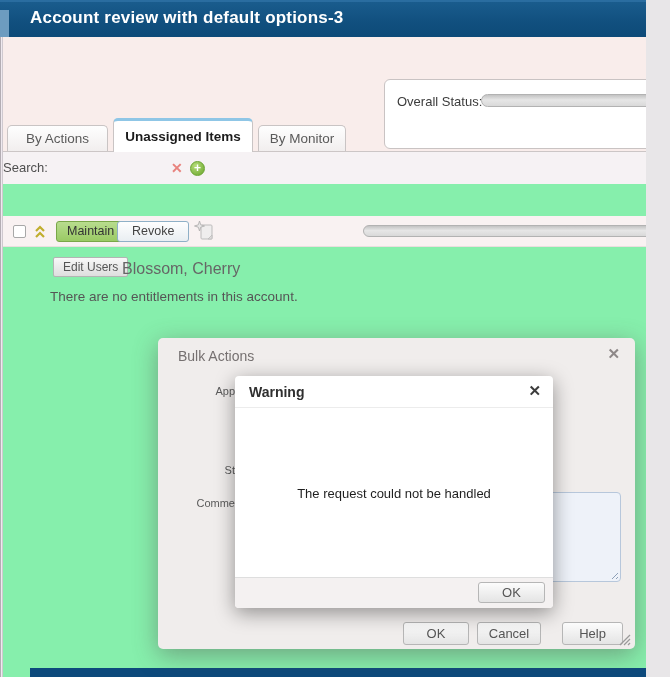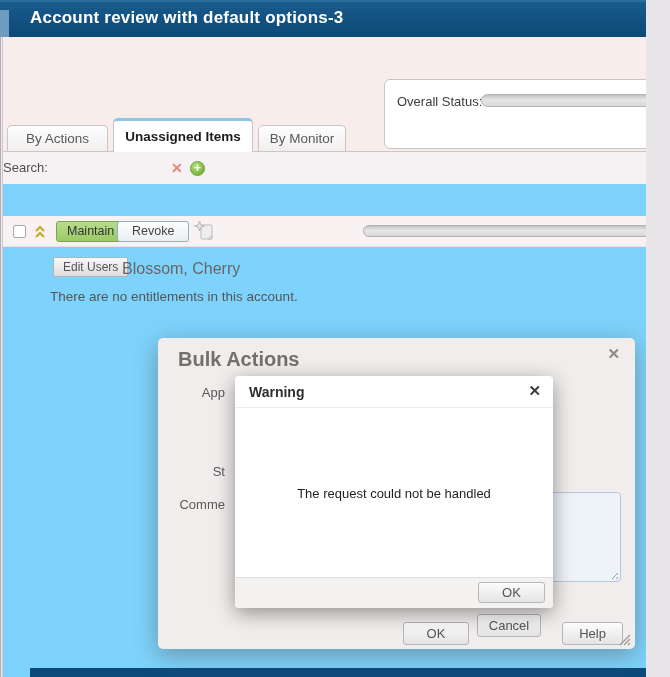--- a/index.html
+++ b/index.html
@@ -1,19 +1,19 @@
 <!DOCTYPE html>
 <html><head>
 <meta charset="utf-8">
 <style>
   * { margin:0; padding:0; box-sizing:border-box; }
   html,body { background:#e8e6e8; }
   .page {
     position:relative; width:646px; height:677px; overflow:hidden;
-    font-family:"Liberation Sans", sans-serif; background:#7dd3fc;
+    font-family:"Liberation Sans", sans-serif; background:#86efac;
   }
 
   
   .title-bar { position:absolute; left:0; top:0; width:670px; height:37px;
     background:linear-gradient(180deg,#1a5c8d 0%, #11507f 55%, #0d4a78 100%);
     border-top:2px solid #2a6da0; }
   .title-left-block { position:absolute; left:0; top:8px; width:9px; height:29px; background:#6d9cc0; }
   .title-text { position:absolute; left:30px; top:6px; color:#ffffff; font-size:17px; font-weight:bold; letter-spacing:.2px; }
 
   
@@ -86,31 +86,31 @@
   .detail-msg { position:absolute; left:50px; top:289px; font-size:13.5px; color:#555555; z-index:1; }
 
   
   .btn { background:linear-gradient(180deg,#fcfcfc,#e4e4e4); border:1px solid #b6b6b6;
     border-radius:3px; color:#555555; font-size:13px; text-align:center; cursor:pointer;
     font-family:"Liberation Sans", sans-serif; }
 
   
   .bulk-dialog { position:absolute; left:158px; top:338px; width:477px; height:311px;
     background:#f0edec; border-radius:5px; box-shadow:0 6px 24px rgba(80,70,70,.45); z-index:10; }
-  .bulk-title { position:absolute; left:20px; top:10px; font-size:20px; font-weight:bold; color:#757070; }
+  .bulk-title { position:absolute; left:20px; top:10px; font-size:14px; font-weight:normal; color:#757070; }
   .bulk-close { position:absolute; right:15px; top:7px; font-size:15px; font-weight:bold; color:#8e8888; cursor:pointer; }
-  .bulk-frag { position:absolute; right:410px; font-size:13px; color:#5a5a5a; white-space:nowrap; }
+  .bulk-frag { position:absolute; right:400px; font-size:11px; color:#5a5a5a; white-space:nowrap; }
   .frag-approve { top:47px; }
   .frag-status { top:126px; }
   .frag-comments { top:159px; }
   .bulk-textarea { position:absolute; left:90px; top:154px; width:373px; height:90px;
     background:#eef2f9; border:1px solid #b7c7db; border-radius:4px; }
   .bulk-textarea .grip { position:absolute; right:1px; bottom:1px; }
   .bulk-ok { position:absolute; left:245px; top:284px; width:66px; height:23px; line-height:21px; }
-  .bulk-cancel { position:absolute; left:319px; top:276px; width:64px; height:23px; line-height:21px; }
+  .bulk-cancel { position:absolute; left:319px; top:284px; width:64px; height:23px; line-height:21px; }
   .bulk-help { position:absolute; left:404px; top:284px; width:61px; height:23px; line-height:21px; }
   .bulk-grip { position:absolute; right:4px; bottom:3px; cursor:nwse-resize; }
 
   
   .warning-dialog { position:absolute; left:235px; top:376px; width:318px; height:232px;
     background:#ffffff; border-radius:4px; box-shadow:0 5px 20px rgba(0,0,0,.4); z-index:20; }
   .warn-header { position:absolute; left:0; top:0; width:100%; height:32px; border-bottom:1px solid #ececec; }
   .warn-title { position:absolute; left:14px; top:8px; font-size:14px; font-weight:bold; color:#2f2f2f; }
   .warn-close { position:absolute; right:12px; top:6px; font-size:15px; font-weight:bold; color:#3c3c3c; cursor:pointer; }
   .warn-msg { position:absolute; left:0; top:110px; width:100%; text-align:center; font-size:13px; color:#1f1f1f; }

